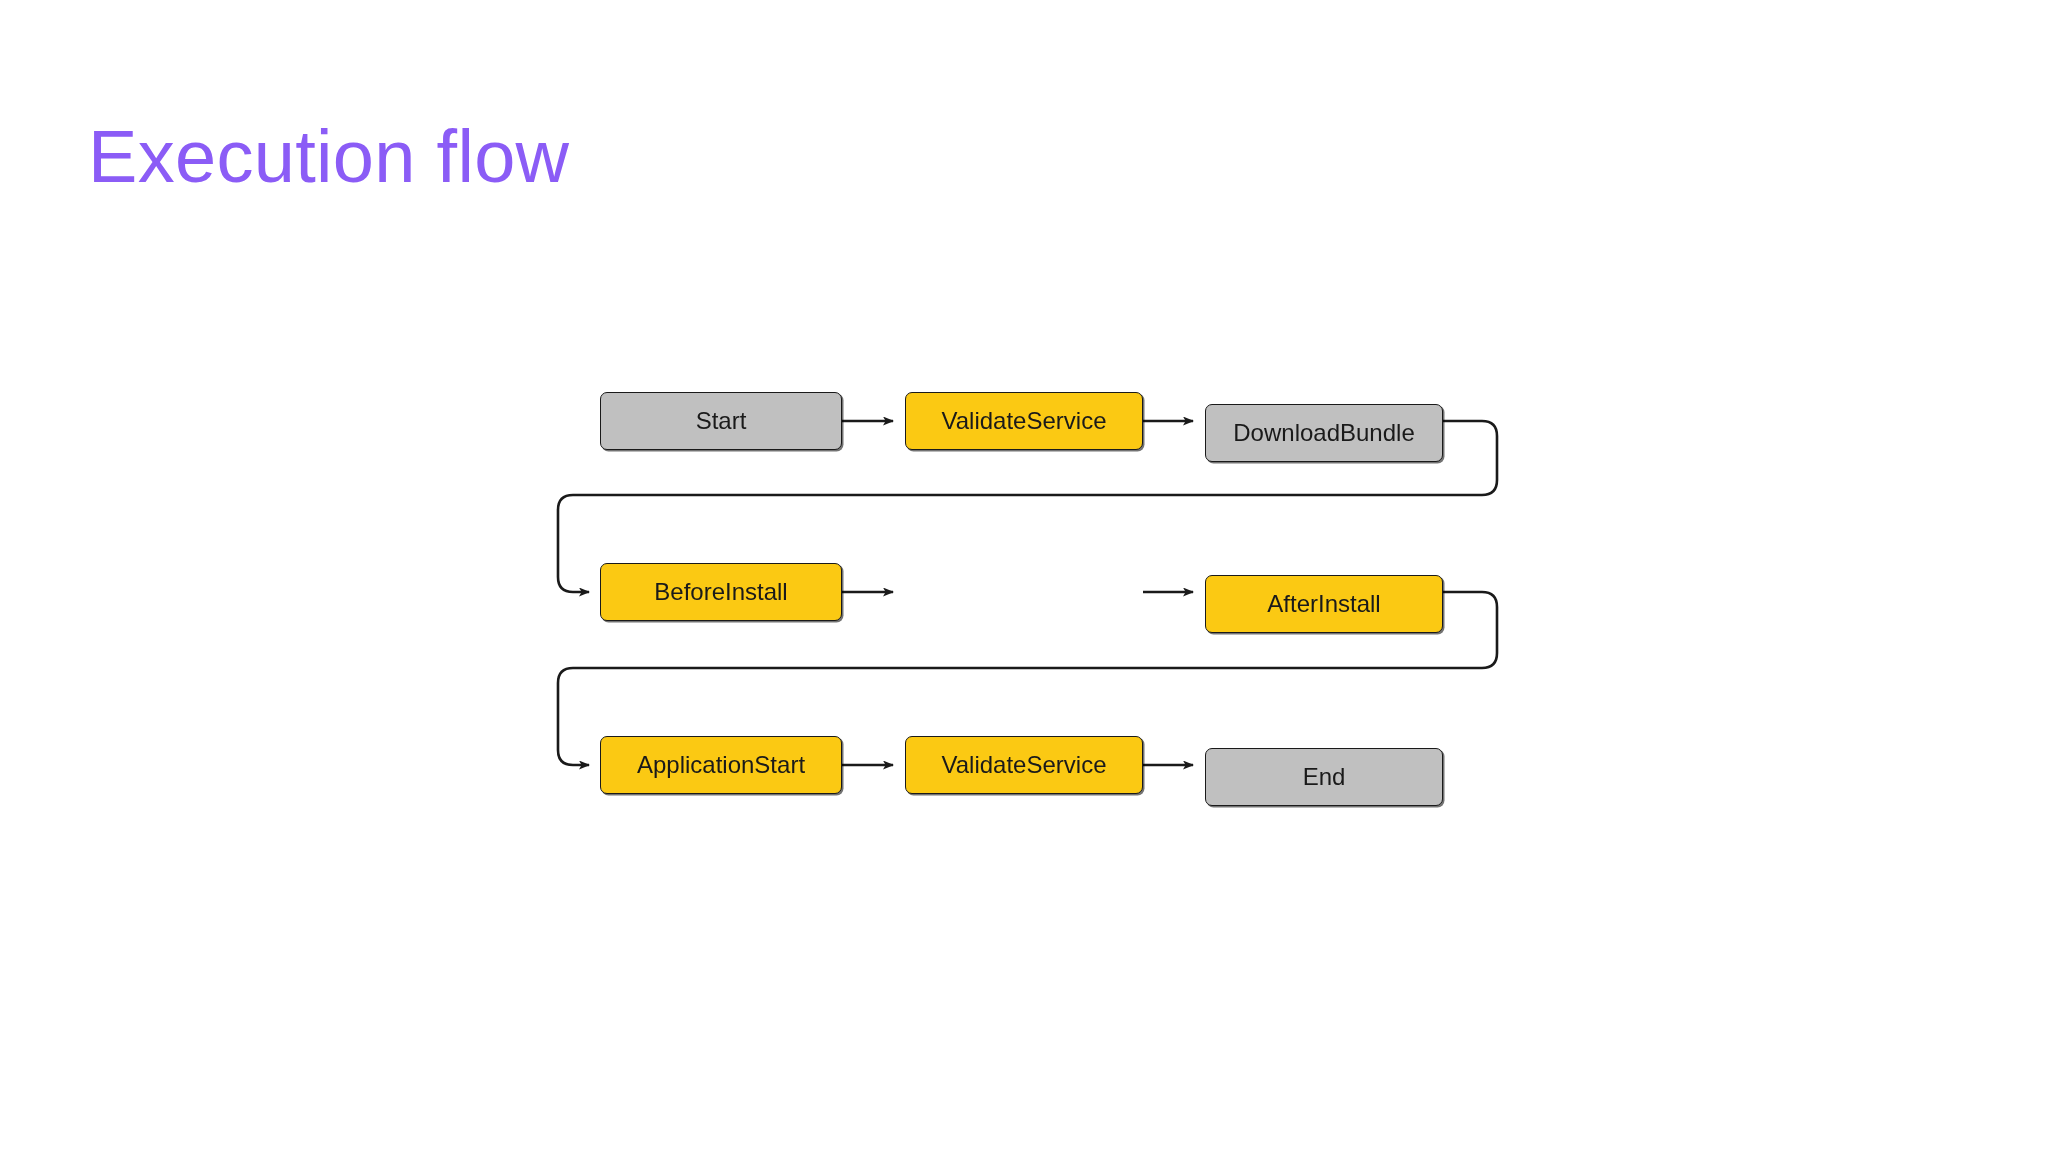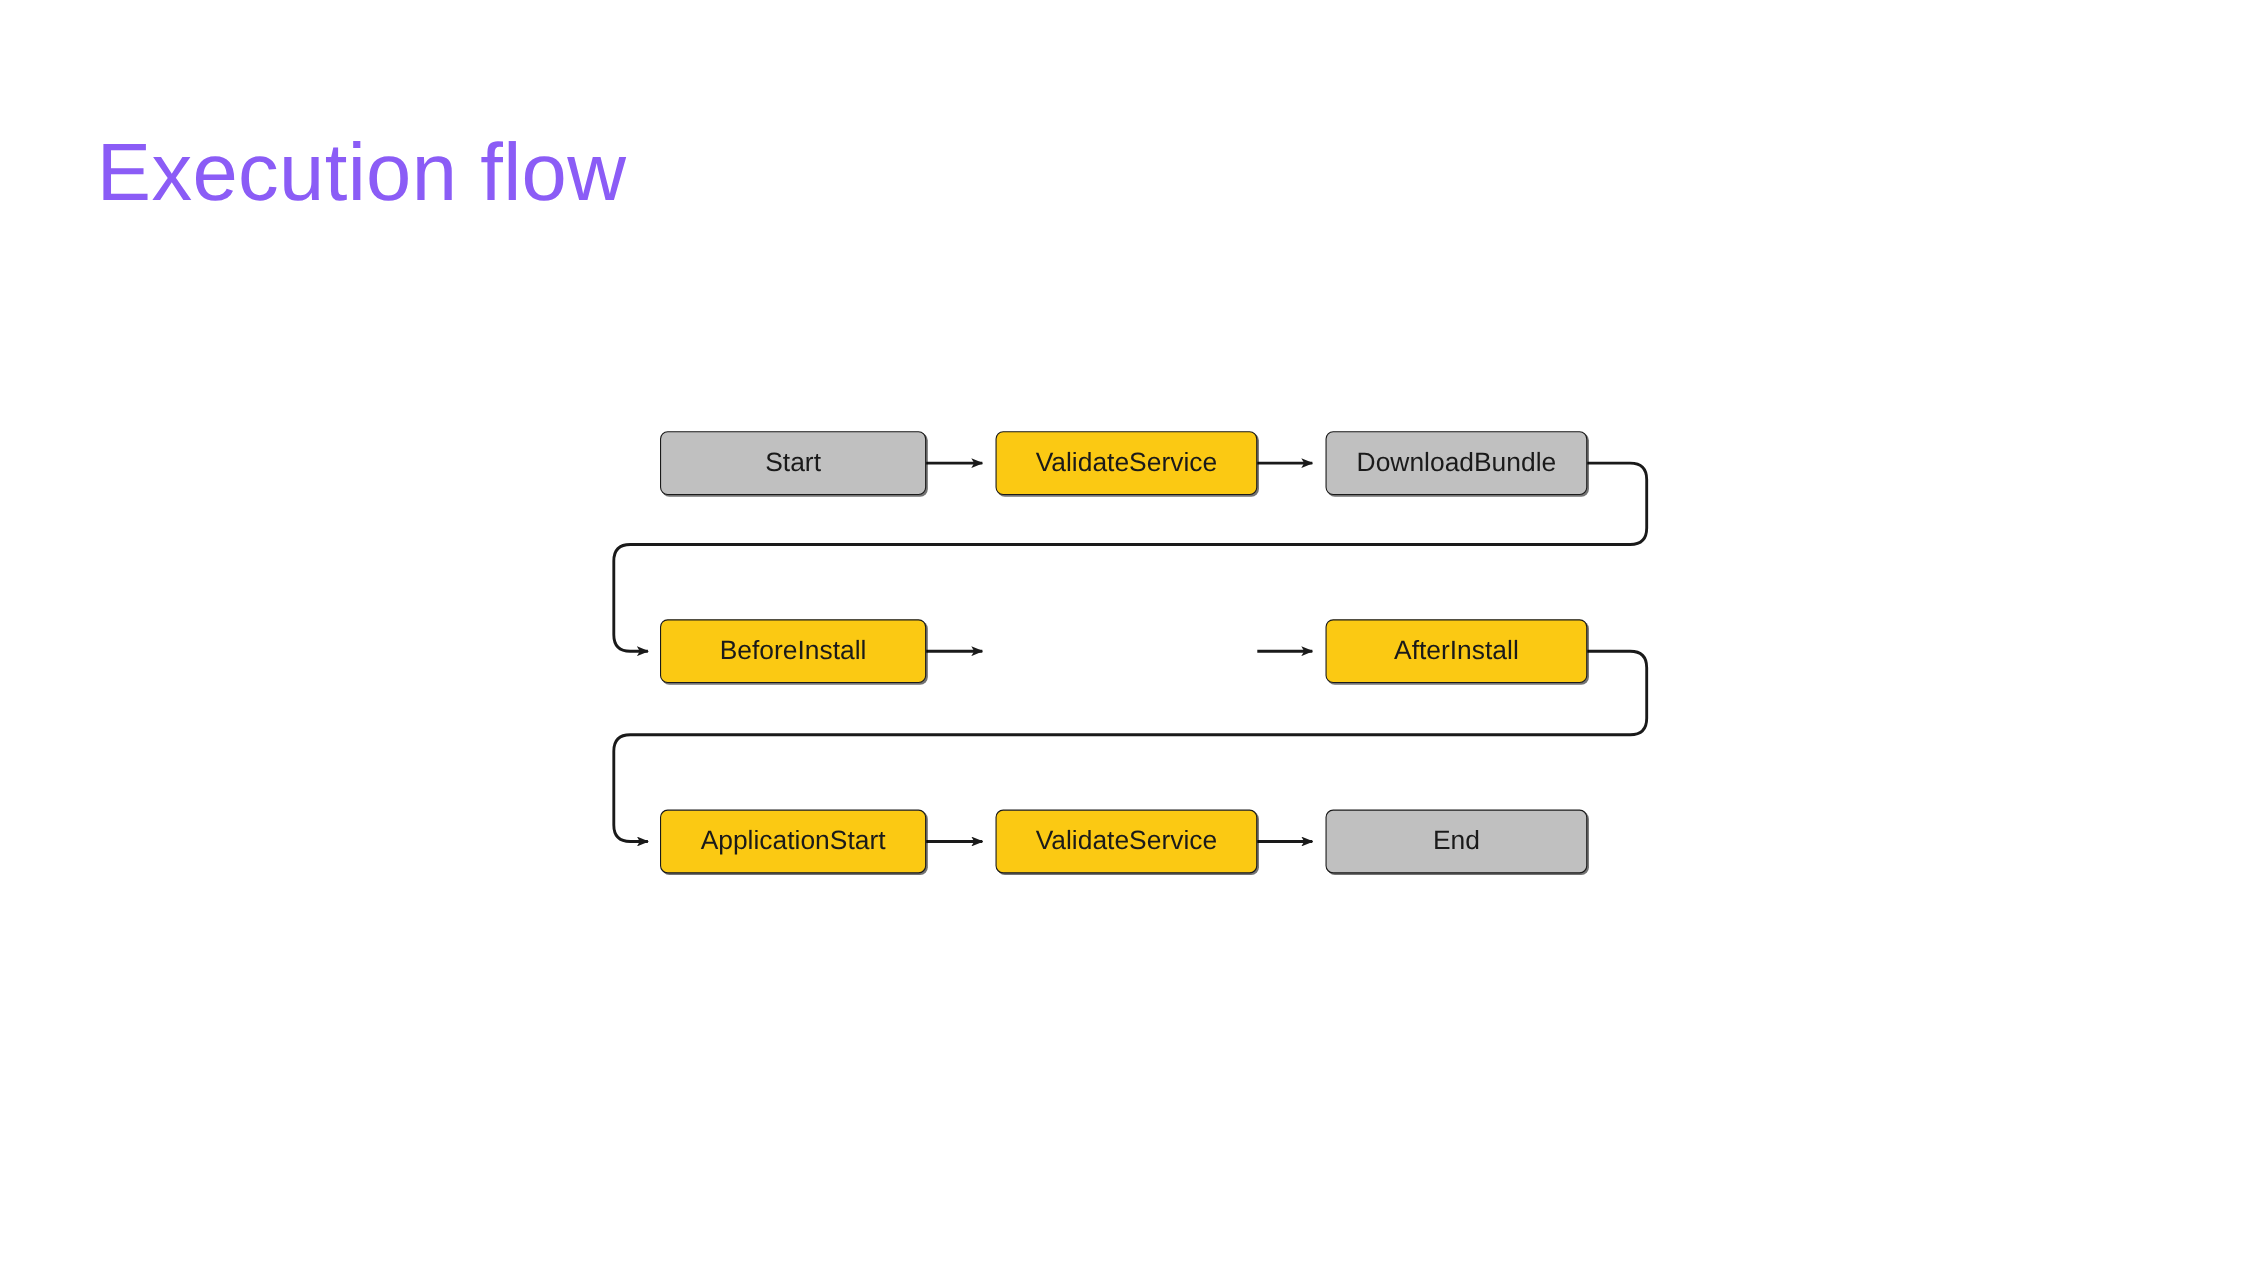--- a/index.html
+++ b/index.html
@@ -72,21 +72,21 @@
   }
 
   
   .row1 { top: 376px; }
   .row2 { top: 547px; }
   .row3 { top: 720px; }
 
   
   .col1 { left: 600px;  width: 242px; }
   .col2 { left: 905px;  width: 238px; }
-  .col3 { left: 1205px; width: 238px; }
+  .col3 { left: 1205px; width: 238px; margin-top: 12px; }
 </style>
 </head>
 <body>
 
 <div id="slide-title">Execution flow</div>
 
 <div id="diagram">
 
   <svg id="diagram-svg" viewBox="0 0 2048 1152" xmlns="http://www.w3.org/2000/svg">
     <defs>

